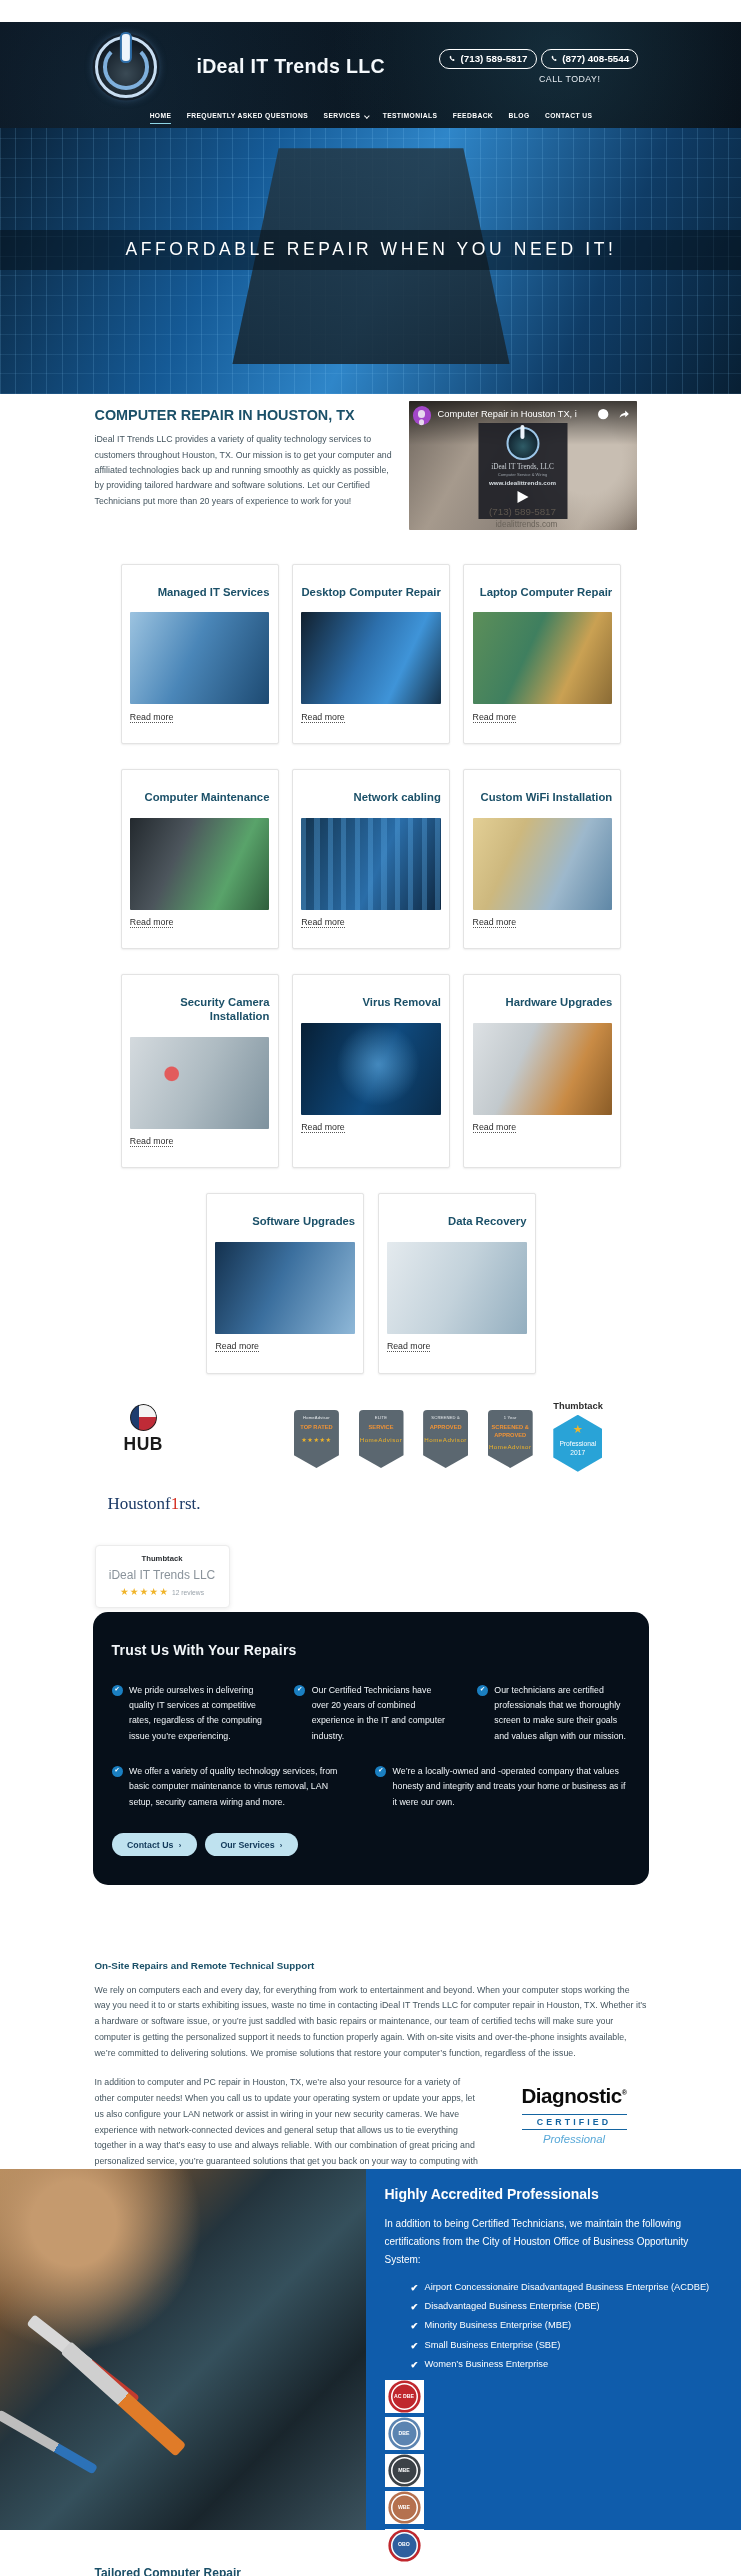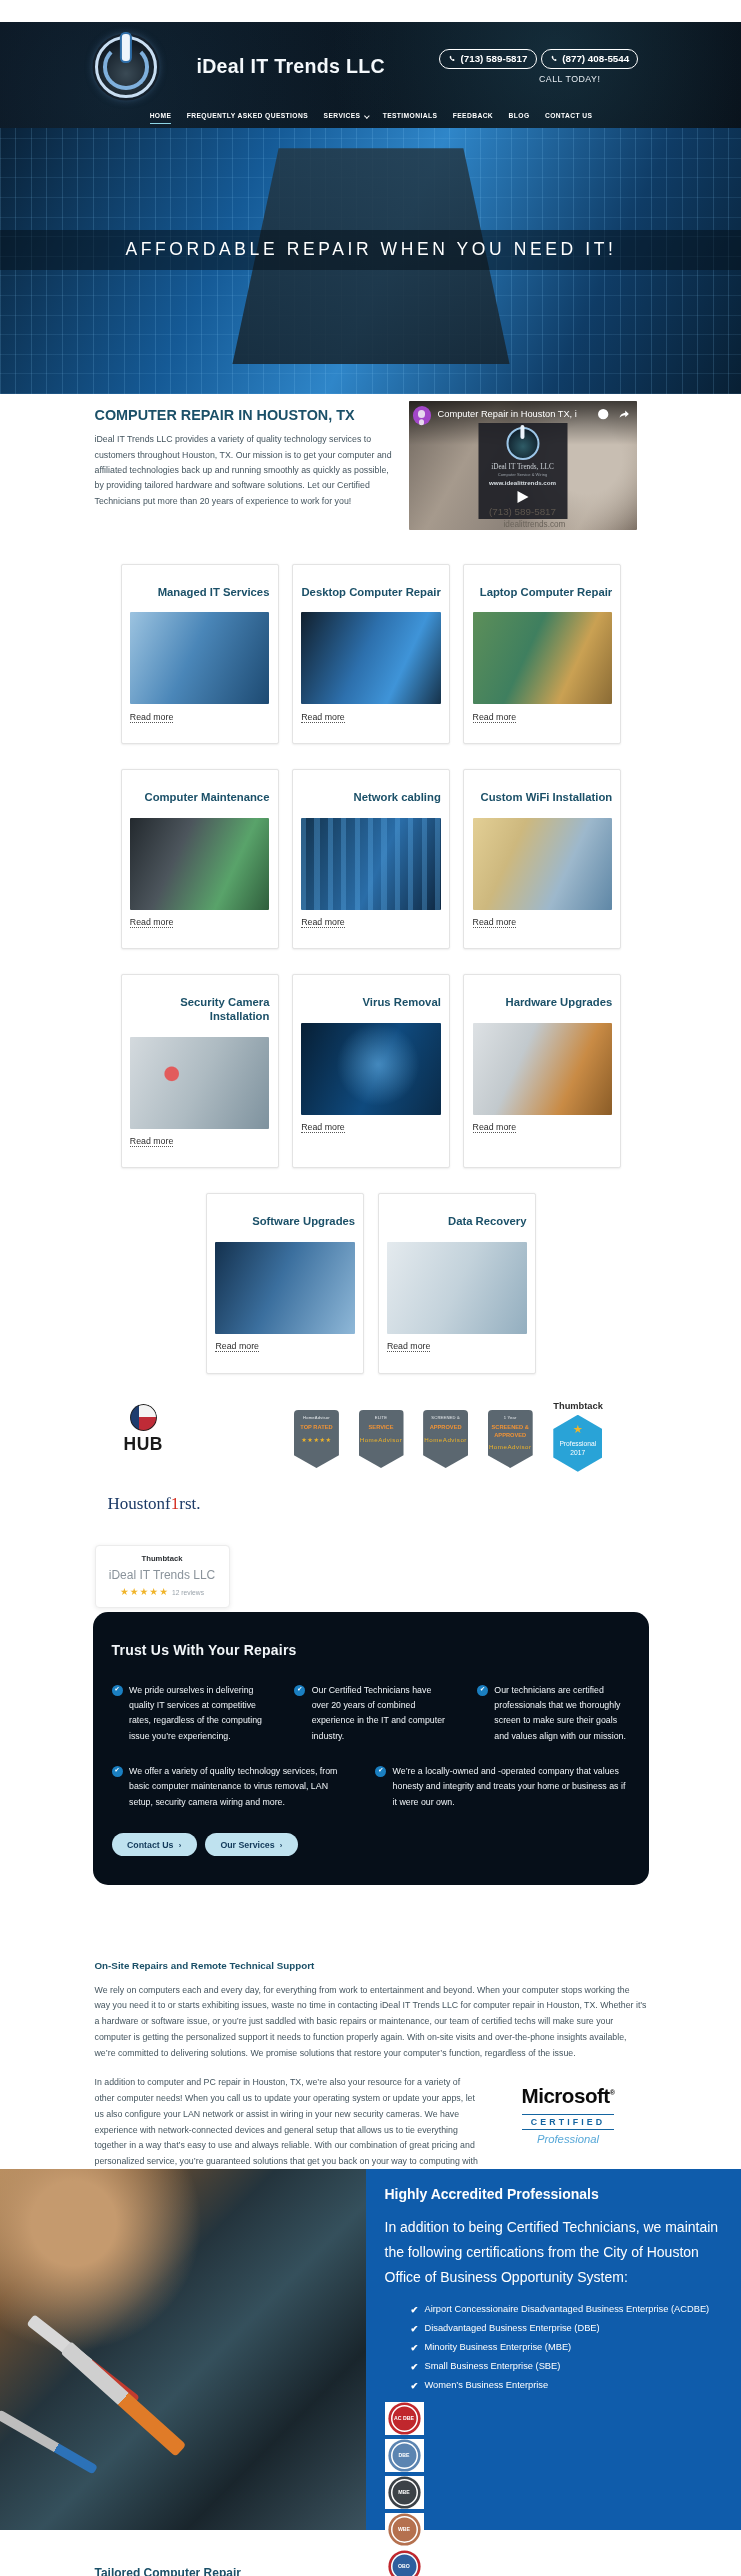--- a/index.html
+++ b/index.html
@@ -74,21 +74,21 @@
     background:radial-gradient(circle at 50% 60%, #2e5b66, #10202c 75%); position:relative; }
   .vc-logo::before { content:""; position:absolute; left:50%; top:-4.1px; transform:translateX(-50%);
     width:4.1px; height:14.4px; background:#eaf3fb; border-radius:2.6px; }
   .vc-name { color:#cdd3d8; font-family:"Liberation Serif", serif; font-size:7.2px; margin-top:3.1px; }
   .vc-sub { color:#9aa1a8; font-size:4.1px; margin-top:1px; }
   .vc-url { color:#d8dee3; font-size:6.2px; font-weight:bold; margin-top:2.1px; }
   .vc-play { width:0; height:0; border-left:11.3px solid #fff; border-top:6.7px solid transparent;
     border-bottom:6.7px solid transparent; margin:5.2px auto 0; }
   .video-phone { position:absolute; bottom:13.4px; left:0; width:100%; text-align:center; color:#5d564e;
     font-size:9.8px; }
-  .video-site { position:absolute; bottom:1px; left:12px; width:100%; text-align:center; color:#6a635a;
+  .video-site { position:absolute; bottom:1px; left:4px; width:100%; text-align:center; color:#6a635a;
     font-size:8.2px; }
 
   
   .cards-section { padding-top:15.5px; }
   .cards-row { display:flex; justify-content:center; gap:13.4px; margin-bottom:25px; }
   .card { width:158px; background:#fff; border:0.5px solid #e3e3e3; border-radius:2.1px;
     box-shadow:0 0.5px 2.1px rgba(0,0,0,.07); padding:19.6px 8.2px 20.6px; display:flex; flex-direction:column; }
   .card h3 { color:#1b5068; font-size:11.3px; font-weight:bold; line-height:1.25; min-height:14.4px;text-align:right; }
   .card-img { width:100%; height:92px; margin-top:13.4px; border-radius:1px; }
   .read-more { margin-top:7.2px; font-size:8.8px; color:#2b2b2b; text-decoration:none;
@@ -180,21 +180,21 @@
   .tool { position:absolute; border-radius:4.1px; }
   .tool.t1 { width:134px; height:13.4px; background:linear-gradient(90deg,#d8d8d8 0 55%, #c23b2e 55%);
     transform:rotate(38deg); left:15.5px; top:185px; }
   .tool.t2 { width:155px; height:15.5px; background:linear-gradient(90deg,#cfcfcf 0 50%, #e07b28 50%);
     transform:rotate(42deg); left:46px; top:222px; }
   .tool.t3 { width:113px; height:10.3px; background:linear-gradient(90deg,#bdbdbd 0 60%, #2c72b8 60%);
     transform:rotate(30deg); left:-10.3px; top:268px; }
   .acc-panel { position:absolute; left:366px; right:0; top:0; height:100%; background:#0f5cab; color:#fff;
     padding:17.5px 20.6px 0 18.5px; }
   .acc-panel h2 { font-size:14px; font-weight:bold; }
-  .acc-panel .acc-intro { font-size:14px; line-height:1.8; margin-top:12.4px; }
+  .acc-panel .acc-intro { font-size:10px; line-height:1.8; margin-top:12.4px; }
   .acc-list { list-style:none; margin-top:13.4px; }
   .acc-list li { display:flex; gap:6.2px; font-size:9.3px; margin-bottom:8.2px; margin-left:26px; }
   .acc-chk { color:#fff; font-size:9.3px; font-weight:bold; }
   .acc-badges { margin-top:10.3px; display:flex; flex-direction:column; gap:4.1px; }
   .acc-badge-box { width:39px; height:33px; background:#fff; display:flex; align-items:center; justify-content:center; }
   .seal { width:27px; height:27px; border-radius:50%; display:flex; align-items:center; justify-content:center;
     color:#fff; font-size:5.2px; font-weight:bold; text-align:center; line-height:1; }
   .seal.s0 { background:#c0272d; box-shadow:0 0 0 1.5px #fff inset, 0 0 0 2.6px #c0272d; }
   .seal.s1 { background:#5b84b1; box-shadow:0 0 0 1.5px #fff inset, 0 0 0 2.6px #5b84b1; }
   .seal.s2 { background:#3c4247; box-shadow:0 0 0 1.5px #fff inset, 0 0 0 2.6px #3c4247; }
@@ -429,21 +429,21 @@
     </button>
   </div>
 </section>
 
 <section class="onsite container">
   <h3>On-Site Repairs and Remote Technical Support</h3>
   <p>We rely on computers each and every day, for everything from work to entertainment and beyond. When your computer stops working the way you need it to or starts exhibiting issues, waste no time in contacting iDeal IT Trends LLC for computer repair in Houston, TX. Whether it’s a hardware or software issue, or you’re just saddled with basic repairs or maintenance, our team of certified techs will make sure your computer is getting the personalized support it needs to function properly again. With on-site visits and over-the-phone insights available, we’re committed to delivering solutions. We promise solutions that restore your computer’s function, regardless of the issue.</p>
   <div class="onsite-bottom">
     <p>In addition to computer and PC repair in Houston, TX, we’re also your resource for a variety of other computer needs! When you call us to update your operating system or update your apps, let us also configure your LAN network or assist in wiring in your new security cameras. We have experience with network-connected devices and general setup that allows us to tie everything together in a way that’s easy to use and always reliable. With our combination of great pricing and personalized service, you’re guaranteed solutions that get you back on your way to computing with ease.</p>
     <div class="ms-logo">
-      <div class="ms-word"><span>Microsoft</span><sup>®</sup></div>
+      <div class="ms-word"><span>Diagnostic</span><sup>®</sup></div>
       <div class="ms-cert">CERTIFIED</div>
       <div class="ms-prof">Professional</div>
     </div>
   </div>
 </section>
 
 <section class="accredited">
   <div class="acc-photo">
     <div class="tool t1"></div>
     <div class="tool t2"></div>

